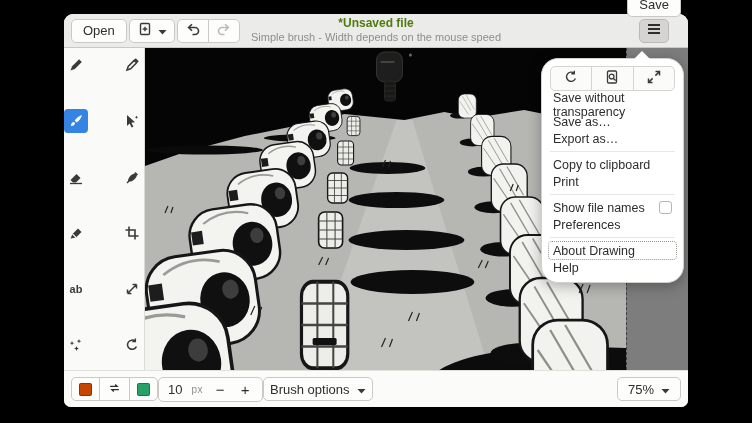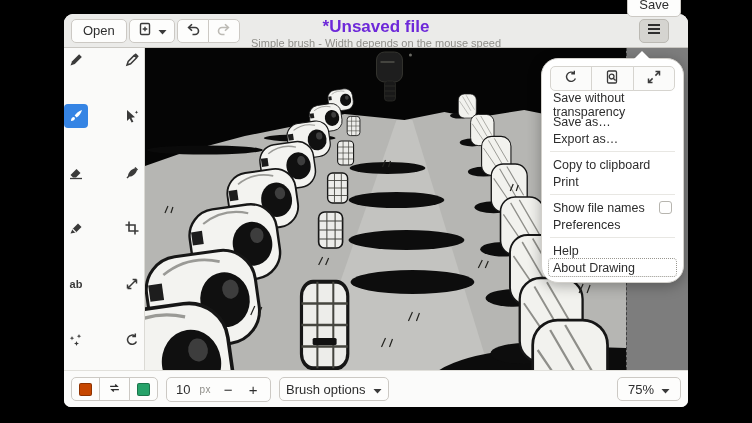--- a/index.html
+++ b/index.html
@@ -34,47 +34,47 @@
   .btn.active { background:#d5d4d0; border-color:#bbb9b3; }
   .btn.flat { border:none; background:transparent; padding:0 5px; }
   .linked { display:inline-flex; }
   .linked .btn { border-radius:0; margin-left:-1px; }
   .linked .btn:first-child { border-radius:5px 0 0 5px; margin-left:0; }
   .linked .btn:last-child { border-radius:0 5px 5px 0; }
   .titles {
     position:absolute; left:50%; top:3px; transform:translateX(-50%);
     text-align:center; line-height:1.15; pointer-events:none;
   }
-  .title { font-size:17px; font-weight:bold; color:#6d28d9; }
+  .title { font-size:12px; font-weight:bold; color:#4d7c0f; }
   .subtitle { font-size:11px; color:#8f8e89; }
   
   .main { flex:1; display:flex; min-height:0; }
   .toolbar {
     flex:0 0 50px; background:#fafaf9; border-right:1px solid #dbdad5;
     display:grid; grid-template-columns:24px 24px; column-gap:3px; row-gap:5px;
-    justify-content:center; align-content:start; gap:32px;
+    justify-content:center; align-content:start; padding-top:5px;gap:32px;
   }
   .tool {
     width:24px; height:24px; border-radius:4px;
     display:flex; align-items:center; justify-content:center;
   }
   .tool.selected { background:#3584e4; }
   .tool svg { display:block; }
   .spacer { visibility:hidden; }
   
   .canvas-wrap { flex:1; position:relative; background:#7d7d7d; overflow:hidden; border-radius:0; }
   .canvas-img {
     position:absolute; left:0; top:0; width:482px; height:322px;
     border-right:1px dashed #3f3f3f;
   }
   .canvas-img svg { display:block; width:100%; height:100%; }
   
   .bottombar {
     height:37px; flex:0 0 37px; background:#fbfbfa; border-top:1px solid #e1e0db;
-    display:flex; align-items:center; padding:0 7px; gap:8px;
+    display:flex; align-items:center; padding:0 7px; 
     border-radius:0 0 7px 7px;
   }
   .swatch { width:13px; height:13px; border-radius:2px; border:1px solid rgba(0,0,0,.28); display:block; }
   .sizebox { height:25px; display:inline-flex; align-items:center; background:#fdfdfc;
     border:1px solid #ccc9c4; border-radius:5px; padding:0 9px; gap:9px; }
   .sizeval { font-size:13px; }
   .sizeunit { font-size:10px; color:#8f8e89; letter-spacing:.5px; }
   .stepbtn { font-size:15px; width:16px; text-align:center; color:#2e2e2e; }
   .grow { flex:1; }
   
@@ -502,21 +502,21 @@
     <div class="mi">
       <span>Show file names</span>
       <span class="checkbox"></span>
     </div>
     <div class="mi">
         <span>Preferences</span>
       </div>
 
     <div class="msep"></div>
 
-    <div class="mi">
-        <span>Help</span>
-      </div>
     <div class="mi mi-focus">
         <span>About Drawing</span>
       </div>
+    <div class="mi">
+        <span>Help</span>
+      </div>
   </div>
 
 </div>
 
 </body></html>

